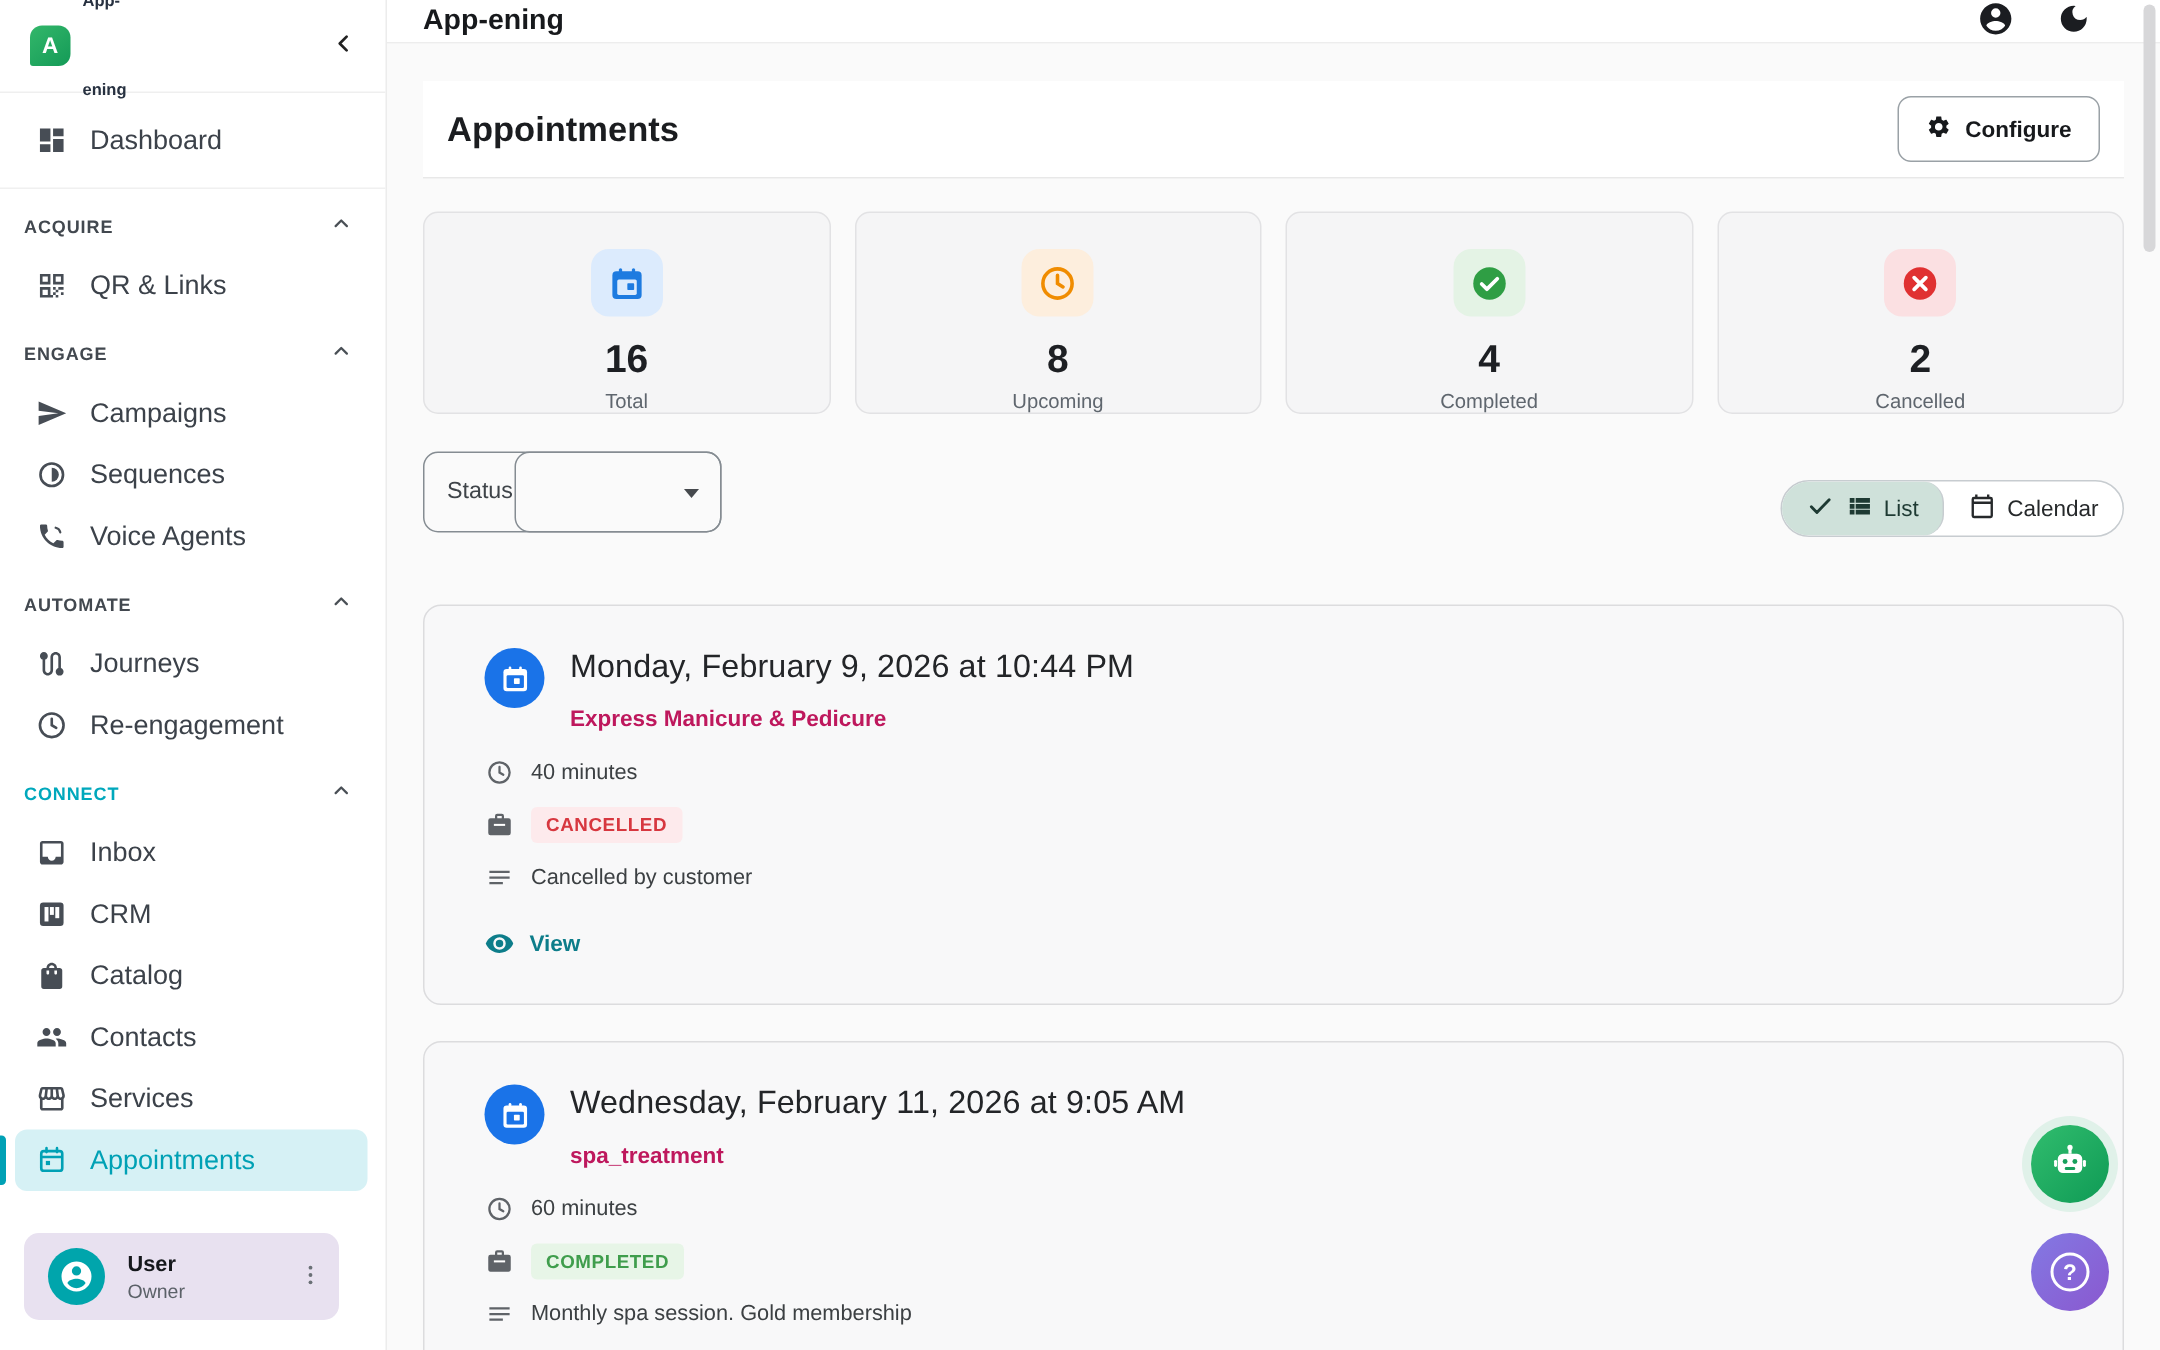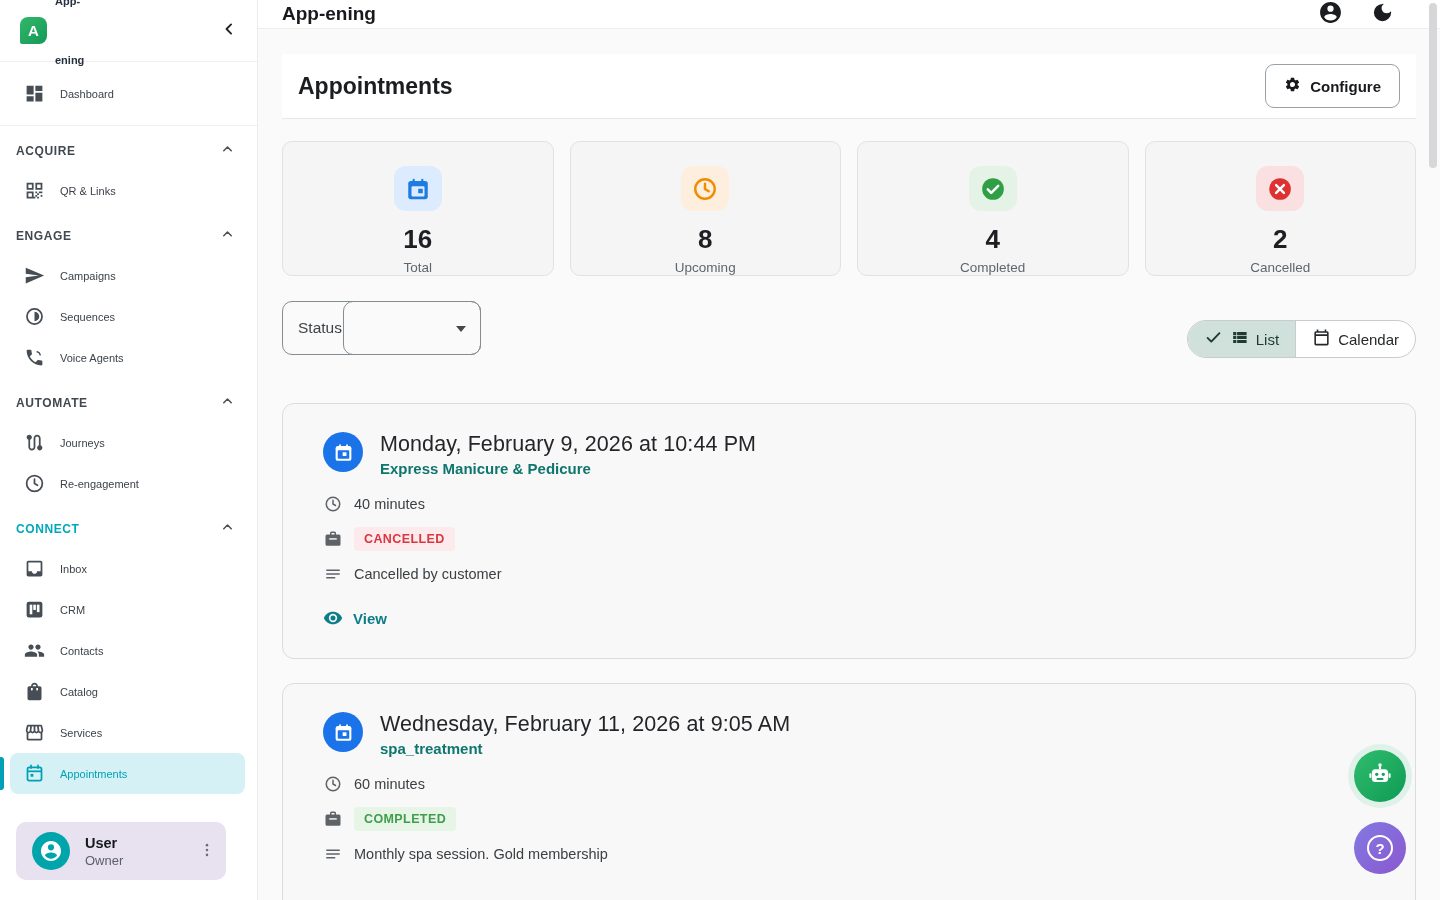--- a/index.html
+++ b/index.html
@@ -16,21 +16,21 @@
                background:linear-gradient(140deg,#33b76a,#149a57);
                color:#fff; font-weight:bold; font-size:15px; display:flex; align-items:center;
                justify-content:center; }
   .logo-text { margin-left:8px; font-size:11px; line-height:11px; font-weight:bold; color:#273140;
                display:flex; flex-direction:column;gap:48px; }
   .collapse-btn { margin-left:auto; background:none; border:none; cursor:pointer; color:#222;
                   display:flex; align-items:center; }
   nav.side-nav { padding-top:0; }
   .nav-block { padding:11px 0; border-bottom:1px solid #f0f0f0; }
   .nav-item { height:41px; display:flex; align-items:center; padding-left:24px; gap:15px;
-              font-size:11px; color:#3c424a; cursor:pointer; position:relative; }
+              font-size:18px; color:#3c424a; cursor:pointer; position:relative; }
   .nav-item .ic { width:21px; height:21px; flex:0 0 21px; color:#474d55; }
   .sec-head { height:38px; margin-top:6px; display:flex; align-items:center; padding:0 22px 0 16px;
               font-size:12px; font-weight:bold; letter-spacing:.6px; color:#42484f; }
   .sec-head .chev { margin-left:auto; color:#4a5056; }
   .sec-head.accent { color:#00a8bc; }
   .nav-item.active { margin:0 12px 0 10px; padding-left:14px; border-radius:8px;
                      background:#d6f1f5; color:#00a1b5; font-weight:500; }
   .nav-item.active .ic { color:#00a1b5; }
   .active-bar { position:absolute; left:-10px; top:4px; width:4px; height:33px; background:#00a1b5;
                 border-radius:0 3px 3px 0; }
@@ -86,32 +86,32 @@
                border-radius:10px; }
   .sel-label { position:absolute; left:16px; top:50%; transform:translateY(-50%); font-size:15.5px;
                color:#3f4449; }
   .sel-caret { position:absolute; right:15px; top:50%; margin-top:-2px; width:0; height:0;
                border-left:5.5px solid transparent; border-right:5.5px solid transparent;
                border-top:6px solid #45494d; }
   .view-toggle { margin-left:auto; margin-top:19px; display:flex; height:38px;
                  border:1px solid #c7ccd0; border-radius:19px; overflow:hidden; background:#fff; }
   .seg { display:flex; align-items:center; gap:7px; padding:0 16px; font-size:15px; cursor:pointer;
          background:none; border:none; font-family:"Liberation Sans",sans-serif; }
-  .seg.active { background:#cfe1da; color:#1e3a33; font-weight:500; border-right:1px solid #c7ccd0; }
+  .seg.active { background:#cfe1da; color:#1e3a33; font-weight:500; border-right:1px solid #c7ccd0;border-radius:14px; }
   .seg.idle { color:#26292b; }
   .seg svg { width:19px; height:19px; }
 
   .appt-list { margin-top:45px; display:flex; flex-direction:column; gap:24px; }
   .appt-card { border-radius:12px; background:#f8f8f9; border:1px solid #dcdcde; padding:28px 40px 30px; }
   .appt-head { display:flex; gap:17px; }
   .appt-avatar { width:40px; height:40px; border-radius:50%; background:#1a73e8; flex:0 0 40px;
                  display:flex; align-items:center; justify-content:center; }
   .appt-avatar svg { width:21px; height:21px; }
   .appt-datetime { font-size:21.5px; font-weight:500; color:#232528; letter-spacing:.1px; }
-  .appt-service { font-size:15px; font-weight:bold; color:#0f766e; margin-top:3px; }
+  .appt-service { font-size:15px; font-weight:bold; color:#be185d; margin-top:14px; }
   .appt-details { margin-top:17px; margin-left:1px; display:flex; flex-direction:column; gap:13px; }
   .drow { display:flex; align-items:center; gap:12px; min-height:20px; }
   .drow .ic { width:18px; height:18px; color:#5f6368; flex:0 0 18px; }
   .dtext { font-size:14.5px; color:#3c4043; }
   .chip { font-size:12.5px; font-weight:600; letter-spacing:.4px; padding:5px 10px; border-radius:4px; }
   .chip-cancelled { color:#d7373f; background:#fdeaec; }
   .chip-completed { color:#3f9d4c; background:#e7f5e7; }
   .view-row { margin-top:24px; display:flex; align-items:center; gap:10px; cursor:pointer; width:90px; }
   .view-row .ic { width:20px; height:20px; color:#0d7d8a; }
   .view-label { font-size:15px; font-weight:600; color:#0d7d8a; }
@@ -266,32 +266,32 @@
               <rect x="6.5" y="6.5" width="3" height="11" fill="#fff"></rect>
               <rect x="10.6" y="6.5" width="3" height="6" fill="#fff"></rect>
               <rect x="14.7" y="6.5" width="3" height="8.5" fill="#fff"></rect>
             </svg>
         </span>
         <span>CRM</span>
       </div>
       <div class="nav-item">
         <span class="ic">
           <svg viewBox="0 0 24 24" fill="currentColor" width="21" height="21">
+              <path d="M18 6h-2c0-2.21-1.79-4-4-4S8 3.79 8 6H6c-1.1 0-2 .9-2 2v12a2 2 0 0 0 2 2h12a2 2 0 0 0 2-2V8c0-1.1-.9-2-2-2zm-8 4c0 .55-.45 1-1 1s-1-.45-1-1V8h2v2zm2-6c1.1 0 2 .9 2 2h-4c0-1.1.9-2 2-2zm4 6c0 .55-.45 1-1 1s-1-.45-1-1V8h2v2z"></path>
+            </svg>
+        </span>
+        <span>Catalog</span>
+      </div>
+      <div class="nav-item">
+        <span class="ic">
+          <svg viewBox="0 0 24 24" fill="currentColor" width="21" height="21">
               <path d="M16 11c1.66 0 2.99-1.34 2.99-3S17.66 5 16 5c-1.66 0-3 1.34-3 3s1.34 3 3 3zm-8 0c1.66 0 2.99-1.34 2.99-3S9.66 5 8 5C6.34 5 5 6.34 5 8s1.34 3 3 3zm0 2c-2.33 0-7 1.17-7 3.5V19h14v-2.5c0-2.33-4.67-3.5-7-3.5zm8 0c-.29 0-.62.02-.97.05 1.16.84 1.97 1.97 1.97 3.45V19h6v-2.5c0-2.33-4.67-3.5-7-3.5z"></path>
             </svg>
         </span>
         <span>Contacts</span>
-      </div>
-      <div class="nav-item">
-        <span class="ic">
-          <svg viewBox="0 0 24 24" fill="currentColor" width="21" height="21">
-              <path d="M18 6h-2c0-2.21-1.79-4-4-4S8 3.79 8 6H6c-1.1 0-2 .9-2 2v12a2 2 0 0 0 2 2h12a2 2 0 0 0 2-2V8c0-1.1-.9-2-2-2zm-8 4c0 .55-.45 1-1 1s-1-.45-1-1V8h2v2zm2-6c1.1 0 2 .9 2 2h-4c0-1.1.9-2 2-2zm4 6c0 .55-.45 1-1 1s-1-.45-1-1V8h2v2z"></path>
-            </svg>
-        </span>
-        <span>Catalog</span>
       </div>
       <div class="nav-item">
         <span class="ic">
           <svg viewBox="0 0 24 24" fill="currentColor" width="21" height="21">
               <path d="M21.9 8.89l-1.05-4.37c-.22-.9-1-1.52-1.91-1.52H5.05c-.9 0-1.69.63-1.9 1.52L2.1 8.89c-.24 1.02-.02 2.06.62 2.88.08.11.19.19.28.29V19c0 1.1.9 2 2 2h14c1.1 0 2-.9 2-2v-6.94c.09-.09.2-.18.28-.28.64-.82.87-1.87.62-2.89zm-2.99-3.9l1.05 4.37c.1.42.01.84-.25 1.17-.14.18-.44.47-.94.47-.61 0-1.14-.49-1.21-1.14L16.98 5l1.93-.01zM13 5h1.96l.54 4.52c.05.39-.07.78-.33 1.07-.22.26-.54.41-.95.41-.67 0-1.22-.59-1.22-1.31V5zM8.49 9.52L9.04 5H11v4.69c0 .72-.55 1.31-1.29 1.31-.34 0-.65-.15-.89-.41-.25-.29-.37-.68-.33-1.07zm-4.45-.16L5.05 5h1.97l-.58 4.86c-.08.65-.6 1.14-1.21 1.14-.49 0-.8-.29-.93-.47-.27-.32-.36-.75-.26-1.17zM5 19v-6.03c.08.01.15.03.23.03.87 0 1.66-.36 2.24-.95.6.6 1.4.95 2.31.95.87 0 1.65-.36 2.23-.93.59.57 1.39.93 2.29.93.84 0 1.64-.35 2.24-.95.58.59 1.37.95 2.24.95.08 0 .15-.02.23-.03V19H5z"></path>
             </svg>
         </span>
         <span>Services</span>
       </div>
       <div class="nav-item active">

